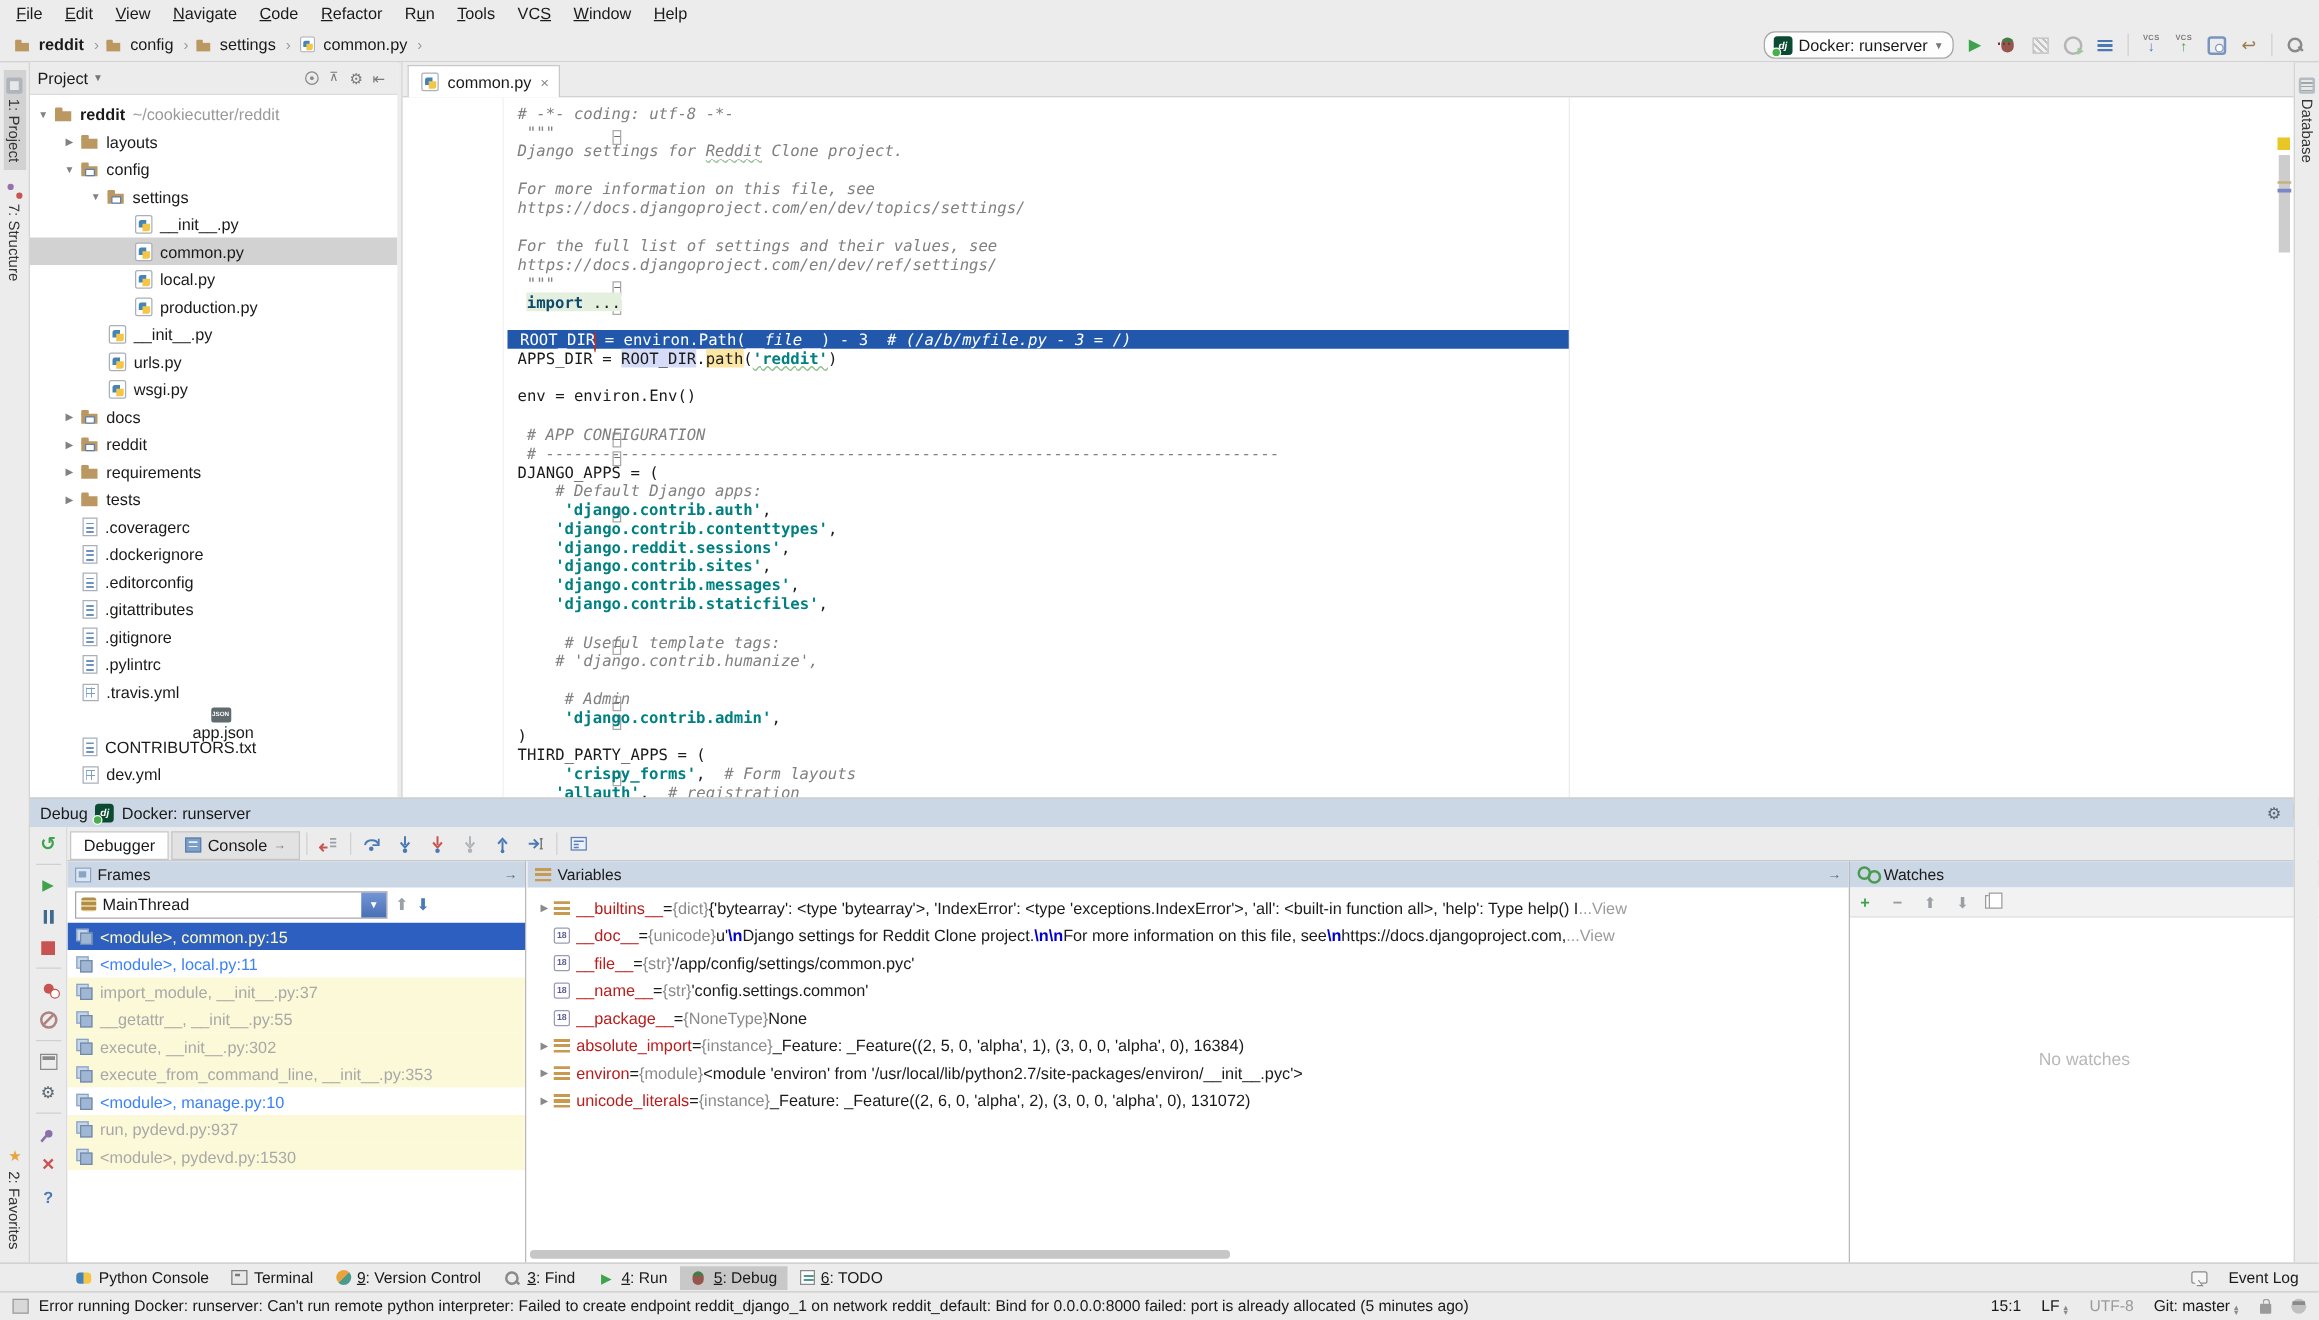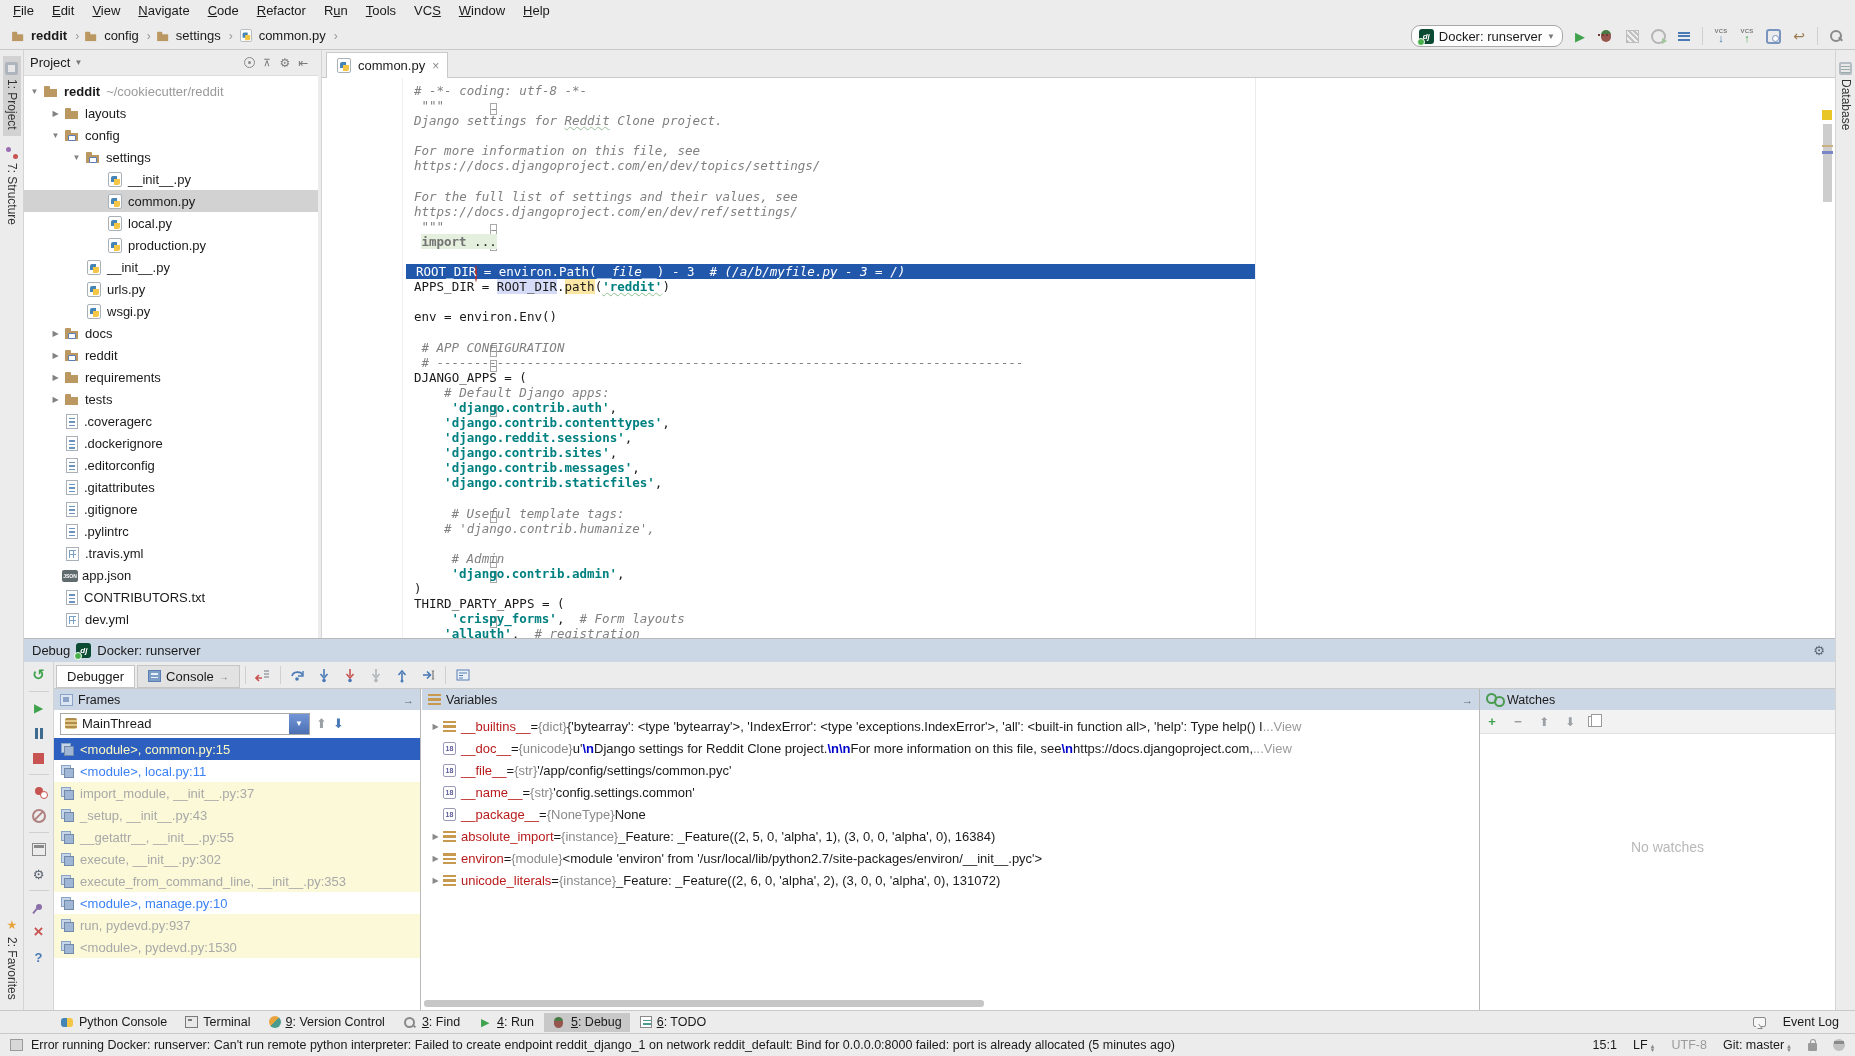--- a/index.html
+++ b/index.html
@@ -104,21 +104,21 @@
     font-family:"DejaVu Sans Mono","Liberation Mono",monospace;font-size:12.5px}
   #margin-guide{position:absolute;left:933px;top:0;bottom:0;width:1px;background:#ececec}
   #gutter-line{position:absolute;left:80px;top:0;bottom:0;width:1px;background:#f1f1f1}
   #code{position:absolute;left:0;top:5px;right:14px}
   .cl{position:relative;height:15.1px;line-height:15.1px;padding-left:92px;white-space:pre}
   .cl span{position:relative;z-index:1}
   .cl .c{color:#808080;font-style:italic}
   .cl .cw{color:#808080;font-style:italic;text-decoration:underline wavy #9abf9a 1px}
   .cl .s{color:#008080;font-weight:bold}
   .cl .sw{color:#008080;font-weight:bold;text-decoration:underline wavy #8fbf8f 1px}
-  .cl .kf{color:#737373;font-weight:bold;background:#e4efdd}
+  .cl .kf{color:#0c4a6e;font-weight:bold;background:#e4efdd}
   .cl .nf{background:#e4efdd}
   .cl .hl1{background:#d6dcf8}
   .cl .hl2{background:#fbe7a3}
   .cl .ni{font-style:italic}
   .cl.exec::before{content:"";position:absolute;left:84px;width:849px;top:0;bottom:0;background:#2158ac;z-index:0}
   .cl.exec span{color:#fff !important;background:none !important}
   .fold{position:absolute;left:76px;top:2px;width:10px;height:10px;border:1px solid #a8a8a8;background:#fff;color:#666;font-size:9px;line-height:8px;text-align:center;z-index:2}
   .bp{position:absolute;left:61px;top:2px;width:11px;height:11px;border-radius:50%;background:#c7444a;border:1px solid #a33;z-index:2}
   #esb{position:absolute;right:1px;top:28px;bottom:0;width:13px}
   #esb .warnbox{position:absolute;right:2px;top:4px;width:10px;height:10px;background:#e8c626}
@@ -448,21 +448,21 @@
         <div class="trow" style="padding-left: 23px;">
           <span class="t-arrow"></span>
           <span class="ic ic-txt"></span>
           <span class="t-lbl">.pylintrc</span>
         </div>
         <div class="trow" style="padding-left: 23px;">
           <span class="t-arrow"></span>
           <span class="ic ic-tbl"></span>
           <span class="t-lbl">.travis.yml</span>
         </div>
-        <div class="trow" style="padding-left: 21px;">
+        <div class="trow" style="padding-left: 11px; flex-direction: column;">
           <span class="t-arrow"></span>
           <span class="ic ic-json"></span>
           <span class="t-lbl">app.json</span>
         </div>
         <div class="trow" style="padding-left: 23px;">
           <span class="t-arrow"></span>
           <span class="ic ic-txt"></span>
           <span class="t-lbl">CONTRIBUTORS.txt</span>
         </div>
         <div class="trow" style="padding-left: 23px;">
@@ -661,24 +661,20 @@
             <div class="frow user">
               <span class="ic-frame"></span>
               <span>&lt;module&gt;, local.py:11</span>
             </div>
             <div class="frow lib">
               <span class="ic-frame"></span>
               <span>import_module, __init__.py:37</span>
             </div>
             <div class="frow lib">
               <span class="ic-frame"></span>
-              <span>_setup, __init__.py:43</span>
-            </div>
-            <div class="frow lib">
-              <span class="ic-frame"></span>
               <span>__getattr__, __init__.py:55</span>
             </div>
             <div class="frow lib">
               <span class="ic-frame"></span>
               <span>execute, __init__.py:302</span>
             </div>
             <div class="frow lib">
               <span class="ic-frame"></span>
               <span>execute_from_command_line, __init__.py:353</span>
             </div>

